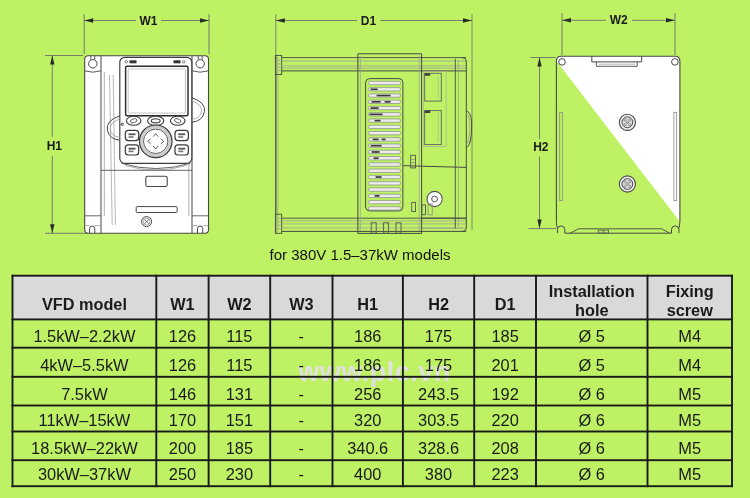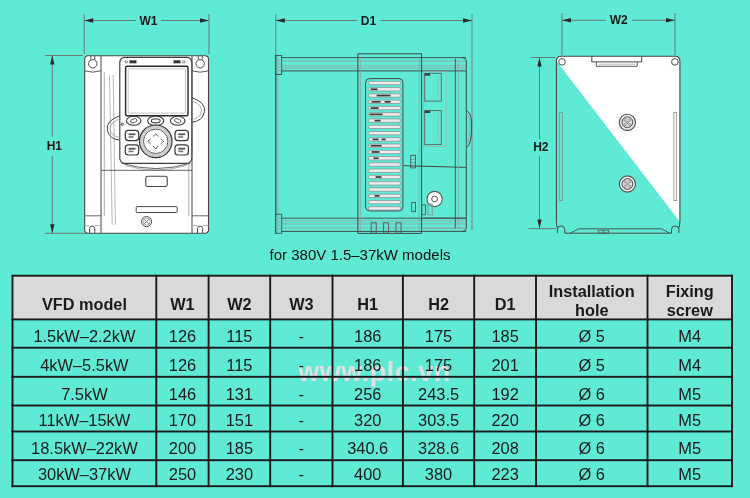--- a/index.html
+++ b/index.html
@@ -1,15 +1,15 @@
 <!DOCTYPE html>
 <html><head><meta charset="utf-8">
 <style>
 html,body{margin:0;padding:0;background:#fff;}
-#page{position:relative;width:750px;height:498px;background:#5eead4;overflow:hidden;}
+#page{position:relative;width:750px;height:498px;background:#bef264;overflow:hidden;}
 svg{display:block;}
 text{font-family:"Liberation Sans",sans-serif;}
 </style></head>
 <body>
 <div id="page">
 <svg width="750" height="498" viewBox="0 0 750 498">
 <line x1="84.2" y1="14" x2="84.2" y2="54" stroke="#6e6e6e" stroke-width="0.9"></line>
 <line x1="209" y1="14" x2="209" y2="54" stroke="#6e6e6e" stroke-width="0.9"></line>
 <line x1="84.2" y1="20.5" x2="136" y2="20.5" stroke="#6e6e6e" stroke-width="0.9"></line>
 <line x1="161" y1="20.5" x2="209" y2="20.5" stroke="#6e6e6e" stroke-width="0.9"></line>

